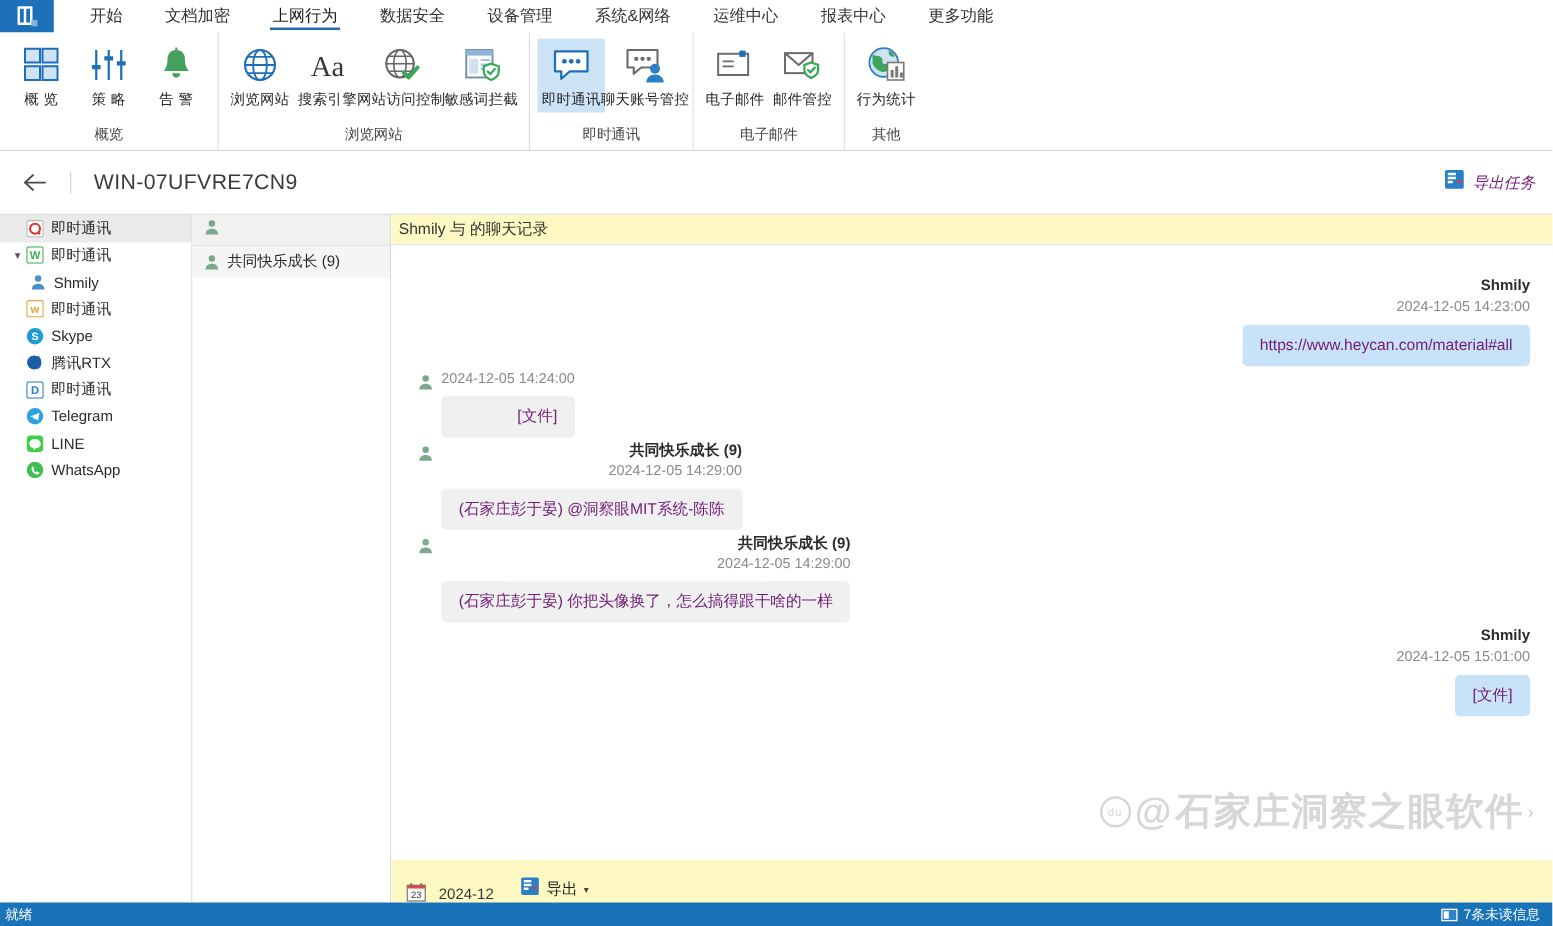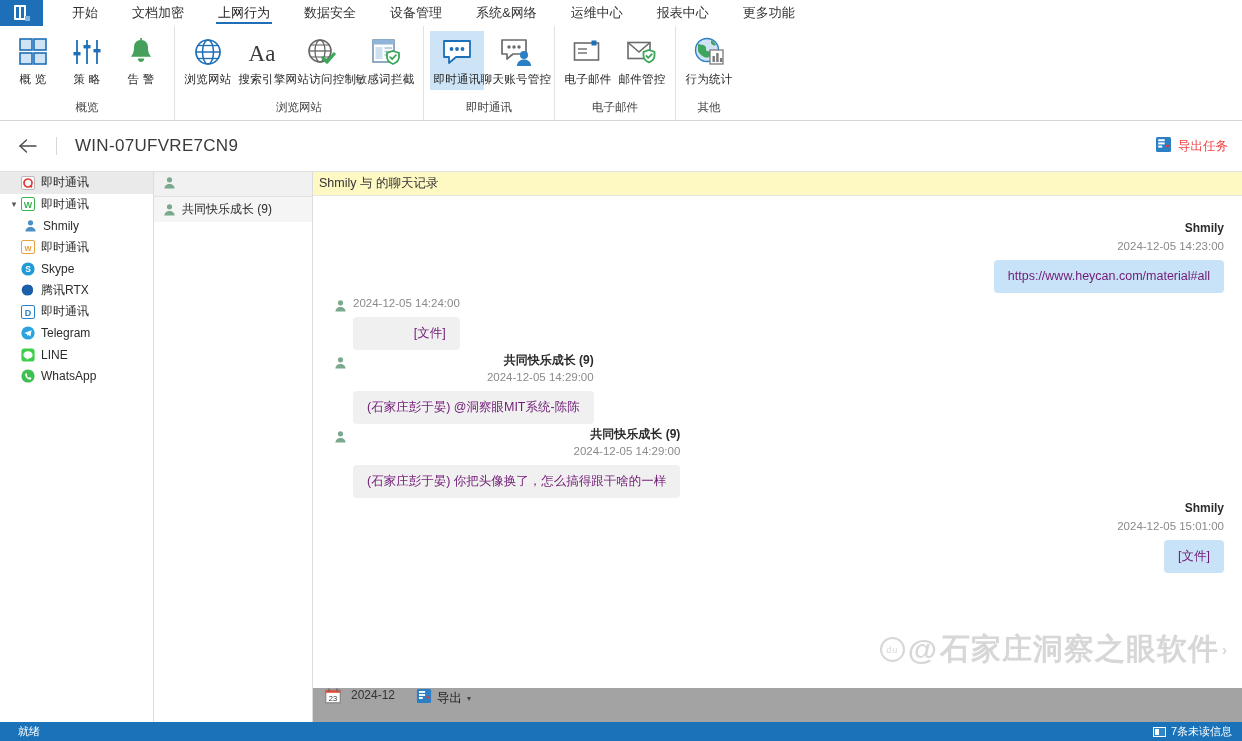--- a/index.html
+++ b/index.html
@@ -77,21 +77,21 @@
     display:flex; align-items:center;
   }
   .backbtn {
     width:56px; height:50px; display:flex; align-items:center; justify-content:center;
     cursor:default;
   }
   .backbtn svg { display:block; }
   .hsep { width:1px; height:18px; background:#d8d8d8; }
   .hostname { font-size:17px; color:#3a3a3a; margin-left:18px; letter-spacing:.3px;}
   .header-right { margin-left:auto; display:flex; align-items:center; padding-right:14px; cursor:default;}
-  .header-right .lbl { font-size:12.5px; color:#ef4444; margin-left:6px; }
+  .header-right .lbl { font-size:12.5px; color:#701a75; margin-left:6px;font-style:italic; }
 
   
   .main {
     position:absolute; left:0; top:172px; width:1242px; height:550px;
     display:flex;
   }
   .col-apps {
     width:154px; border-right:1px solid #dcdcdc; background:#fff;
     overflow:hidden;
   }
@@ -161,35 +161,35 @@
     width:25px; height:25px; border:2px solid #d7d7d7; border-radius:50%;
     font-size:9px; display:flex; align-items:center; justify-content:center;
     margin-right:3px; font-weight:normal;
   }
   .wm-at { font-size:30px; margin-right:2px; }
   .wm-tail { font-size:15px; margin-left:3px; }
 
   
   .chat-foot {
     height:34px; border-top:0px solid #e6e6e6;
-    display:flex; align-items:flex-start; padding-left:12px; background:#a3a3a3;
+    display:flex; align-items:flex-end; padding-left:12px; background:#fef9c3;
   }
   .cal-icon { width:16px; height:16px; position:relative; }
   .foot-date { font-size:12px; color:#333; margin-left:10px; }
   .foot-export { display:flex; align-items:center; margin-left:21px; cursor:default;}
   .foot-export .lbl { font-size:12.5px; color:#222; margin-left:5px; }
   .caret { margin-left:5px; font-size:8px; color:#444; }
 
   
   .statusbar {
     position:absolute; left:0; bottom:0; width:1242px; height:19px;
     background:#1a72b8; color:#fff;
     display:flex; align-items:center; font-size:11px;
   }
-  .statusbar .left { padding-left:18px; }
+  .statusbar .left { padding-left:4px; }
   .statusbar .right { margin-left:auto; display:flex; align-items:center; padding-right:10px; }
   .statusbar .right .lbl { margin-left:5px; }
   .sb-icon {
     width:13px; height:10px; border:1px solid #ffffff; background:#2e86c9;
     position:relative;
   }
   .sb-icon::after{
     content:""; position:absolute; left:1px; top:1px; width:4px; height:6px; background:#fff;
   }
 </style>

